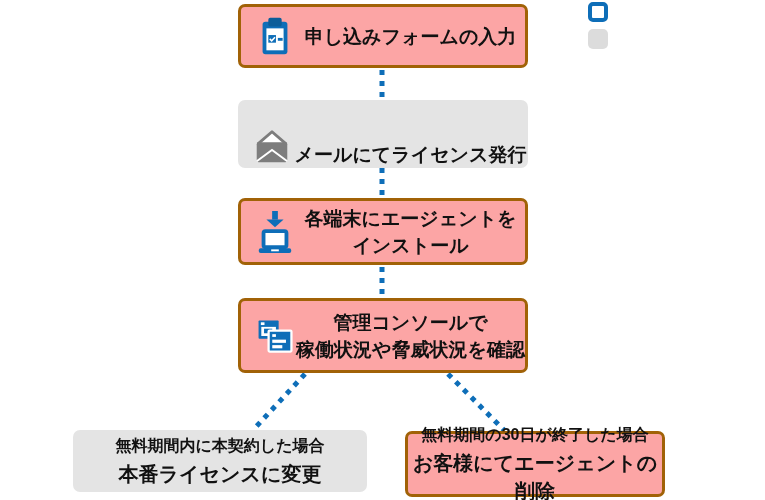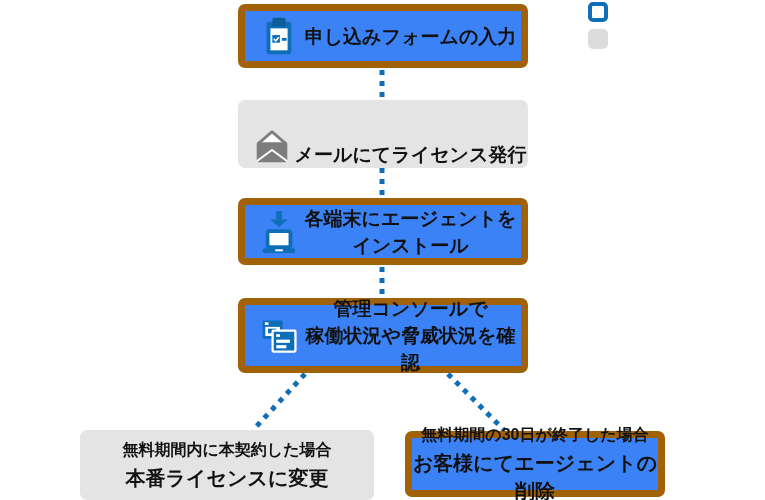--- a/index.html
+++ b/index.html
@@ -1,20 +1,20 @@
 <!DOCTYPE html>
 <html><head>
 <meta charset="utf-8">
 <style>
   html,body{margin:0;padding:0;background:#ffffff;}
   body{font-family:"Liberation Sans","DejaVu Sans",sans-serif;color:#111111;}
   .canvas{position:relative;width:765px;height:500px;background:#ffffff;overflow:hidden;}
   .connectors{position:absolute;left:0;top:0;width:765px;height:500px;z-index:0;}
   .flowbox{position:absolute;z-index:1;display:flex;align-items:center;box-sizing:border-box;border-radius:7px;}
-  .outlined{background:#3b82f6;border:7px solid #a16207;}
+  .outlined{background:#fca5a5;border:3px solid #a16207;}
   .grayfill{background:#e4e4e4;border:none;}
   .icon-wrap{flex:0 0 auto;margin-left:13px;display:flex;align-items:center;justify-content:center;}
   .label-wrap{flex:1 1 auto;text-align:center;font-weight:700;line-height:27px;}
   .label-wrap.noicon{margin:0;}
   .main-line{font-size:19px;font-weight:700;}
   .sub-line{font-size:18px;font-weight:700;}
   .cond-line{font-size:16px;font-weight:700;line-height:24px;}
   .action-line{font-size:20px;font-weight:700;line-height:28px;margin-top:2px;text-align:center;}
   .legend-swatch{position:absolute;z-index:1;width:20px;height:20px;box-sizing:border-box;border-radius:5px;}
   .legend-outlined{left:588px;top:2px;background:#ffffff;border:4px solid #0e6eb8;}
@@ -93,21 +93,21 @@
         <rect x="20" y="27" width="15" height="3.5" fill="#ffffff"></rect>
         <rect x="20" y="33" width="11" height="3.5" fill="#ffffff"></rect>
       </svg>
     </span>
     <div class="label-wrap">
       <div class="main-line">管理コンソールで</div>
       <div class="main-line">稼働状況や脅威状況を確認</div>
     </div>
   </div>
 
-  <div class="flowbox grayfill" style="left:80px;top:430px;width:294px;height:70px;">
+  <div class="flowbox grayfill" style="left:73px;top:430px;width:294px;height:62px;">
     <div class="label-wrap noicon">
       <div class="cond-line">無料期間内に本契約した場合</div>
       <div class="action-line">本番ライセンスに変更</div>
     </div>
   </div>
 
   <div class="flowbox outlined" style="left:405px;top:431px;width:260px;height:66px;">
     <div class="label-wrap noicon">
       <div class="cond-line">無料期間の30日が終了した場合</div>
       <div class="action-line">お客様にてエージェントの削除</div>

